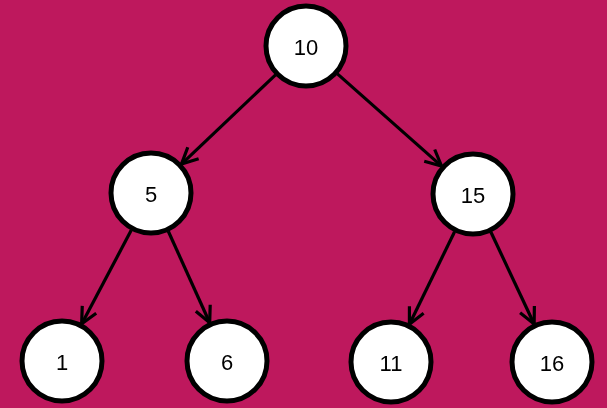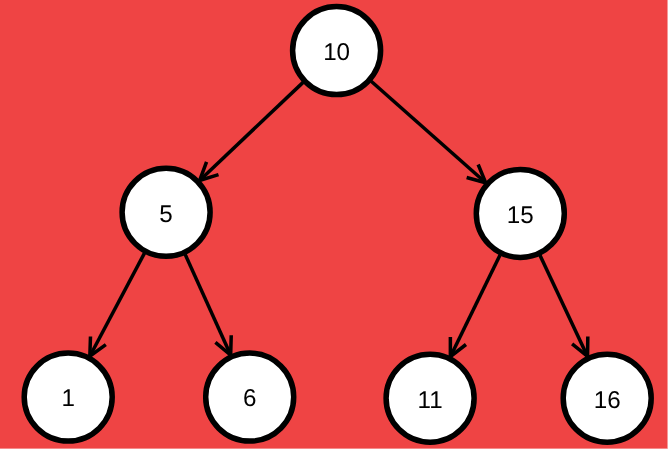--- a/index.html
+++ b/index.html
@@ -10,21 +10,21 @@
   body {
     width: 607px;
     height: 408px;
     font-family: "Liberation Sans", sans-serif;
     overflow: hidden;
   }
   #tree-canvas {
     position: relative;
     width: 607px;
     height: 408px;
-    background: #ef4444;
+    background: #be185d;
   }
   #tree-svg {
     position: absolute;
     top: 0;
     left: 0;
     width: 607px;
     height: 408px;
     display: block;
   }
   .node-circle {

